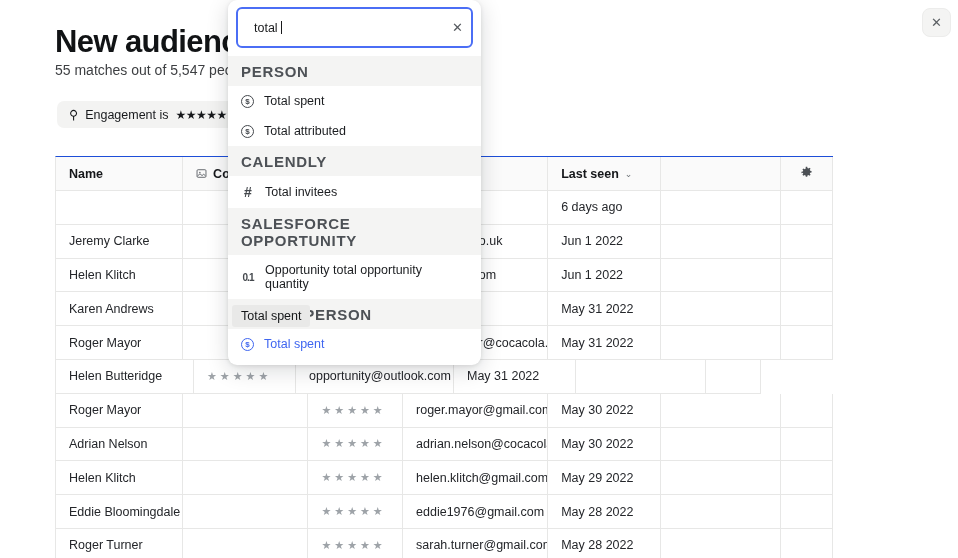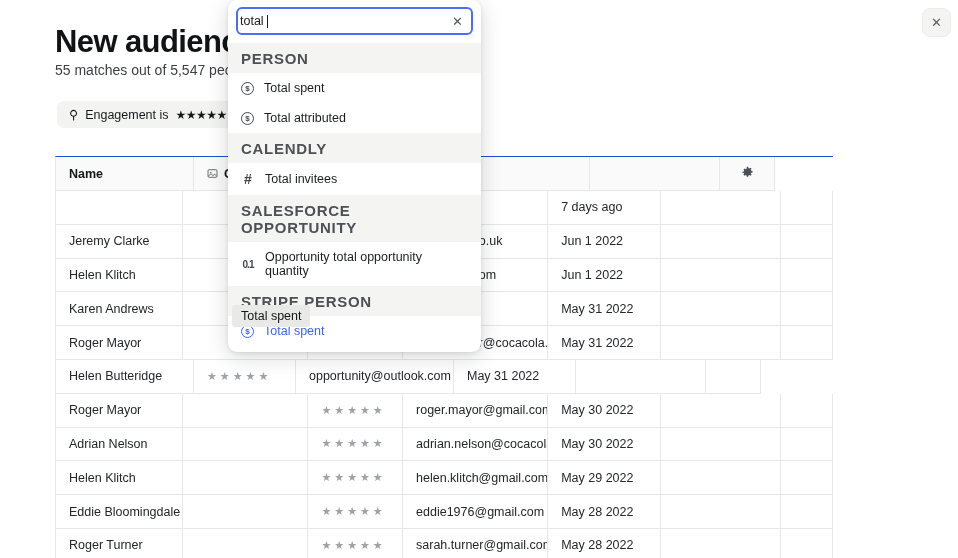--- a/index.html
+++ b/index.html
@@ -77,22 +77,22 @@
     width: 253px;
     background: #ffffff;
     border-radius: 9px;
     box-shadow: 0 5px 22px rgba(15,18,22,0.16), 0 1px 4px rgba(15,18,22,0.10);
     overflow: hidden;
     padding-bottom: 6px;
   }
   .search-wrap { padding: 7px 8px 8px 8px; }
   .search-box {
     display: flex; align-items: center;
-    height: 28px; border: 2px solid #4b6ef5; border-radius: 6px;
-    padding: 0 8px 0 2px; background: #fff; justify-content: flex-end;
+    height: 41px; border: 2px solid #4b6ef5; border-radius: 6px;
+    padding: 0 8px 0 16px; background: #fff; justify-content: flex-end;
   }
   .search-text {
     flex: 1; font-size: 12.5px; color: #18191b;
     display: flex; align-items: center;
   }
   .caret-bar {
     display: inline-block; width: 1px; height: 13px;
     background: #18191b; margin-left: 3px;
   }
   .clear-x { color: #55595e; font-size: 13px; cursor: pointer; line-height: 1; }
@@ -157,38 +157,42 @@
           <svg width="11" height="11" viewBox="0 0 16 16" fill="none" stroke="currentColor" stroke-width="1.4">
             <rect x="1.5" y="2.5" width="13" height="11" rx="1.5"></rect>
             <circle cx="5.6" cy="6.4" r="1.1" fill="currentColor" stroke="none"></circle>
             <path d="M2.2 11.6l3.6-3.2 3 2.6 2.4-1.9 2.6 2.3"></path>
           </svg>
         </span>
         <span>Company</span>
       </div>
       <div class="tcell c-rating"></div>
       <div class="tcell c-email"></div>
+      <div class="tcell c-lastseen">
+        <span>Last seen</span>
+        <span class="caret">⌄</span>
+      </div>
       <div class="tcell c-extra"></div>
       <div class="tcell c-gear">
         <span>
           <svg width="13" height="13" viewBox="0 0 16 16" fill="#4c5055">
             <path d="M8 5.2A2.8 2.8 0 1 0 8 10.8 2.8 2.8 0 1 0 8 5.2zm0 1.5a1.3 1.3 0 1 1 0 2.6 1.3 1.3 0 0 1 0-2.6z"></path>
             <path d="M7.1 0.8h1.8l.25 1.7 1.2.5 1.4-1 1.27 1.27-1 1.4.5 1.2 1.7.25v1.8l-1.7.25-.5 1.2 1 1.4-1.27 1.27-1.4-1-1.2.5-.25 1.7H7.1l-.25-1.7-1.2-.5-1.4 1-1.27-1.27 1-1.4-.5-1.2L1.78 8.9V7.1l1.7-.25.5-1.2-1-1.4L4.25 2.98l1.4 1 1.2-.5z"></path>
           </svg>
         </span>
       </div>
     </div>
 
     <div id="table-body">
         <div class="trow">
           <div class="tcell c-name"></div>
           <div class="tcell c-company"></div>
           <div class="tcell c-rating stars-cell">★★★★★</div>
           <div class="tcell c-email">rtto.com</div>
-          <div class="tcell c-lastseen">7 days ago</div>
+          <div class="tcell c-lastseen">6 days ago</div>
           <div class="tcell c-extra"></div>
           <div class="tcell c-gear"></div>
         </div>
         <div class="trow">
           <div class="tcell c-name">Jeremy Clarke</div>
           <div class="tcell c-company"></div>
           <div class="tcell c-rating stars-cell">★★★★★</div>
           <div class="tcell c-email">@hotmail.co.uk</div>
           <div class="tcell c-lastseen">Jun 1 2022</div>
           <div class="tcell c-extra"></div>

